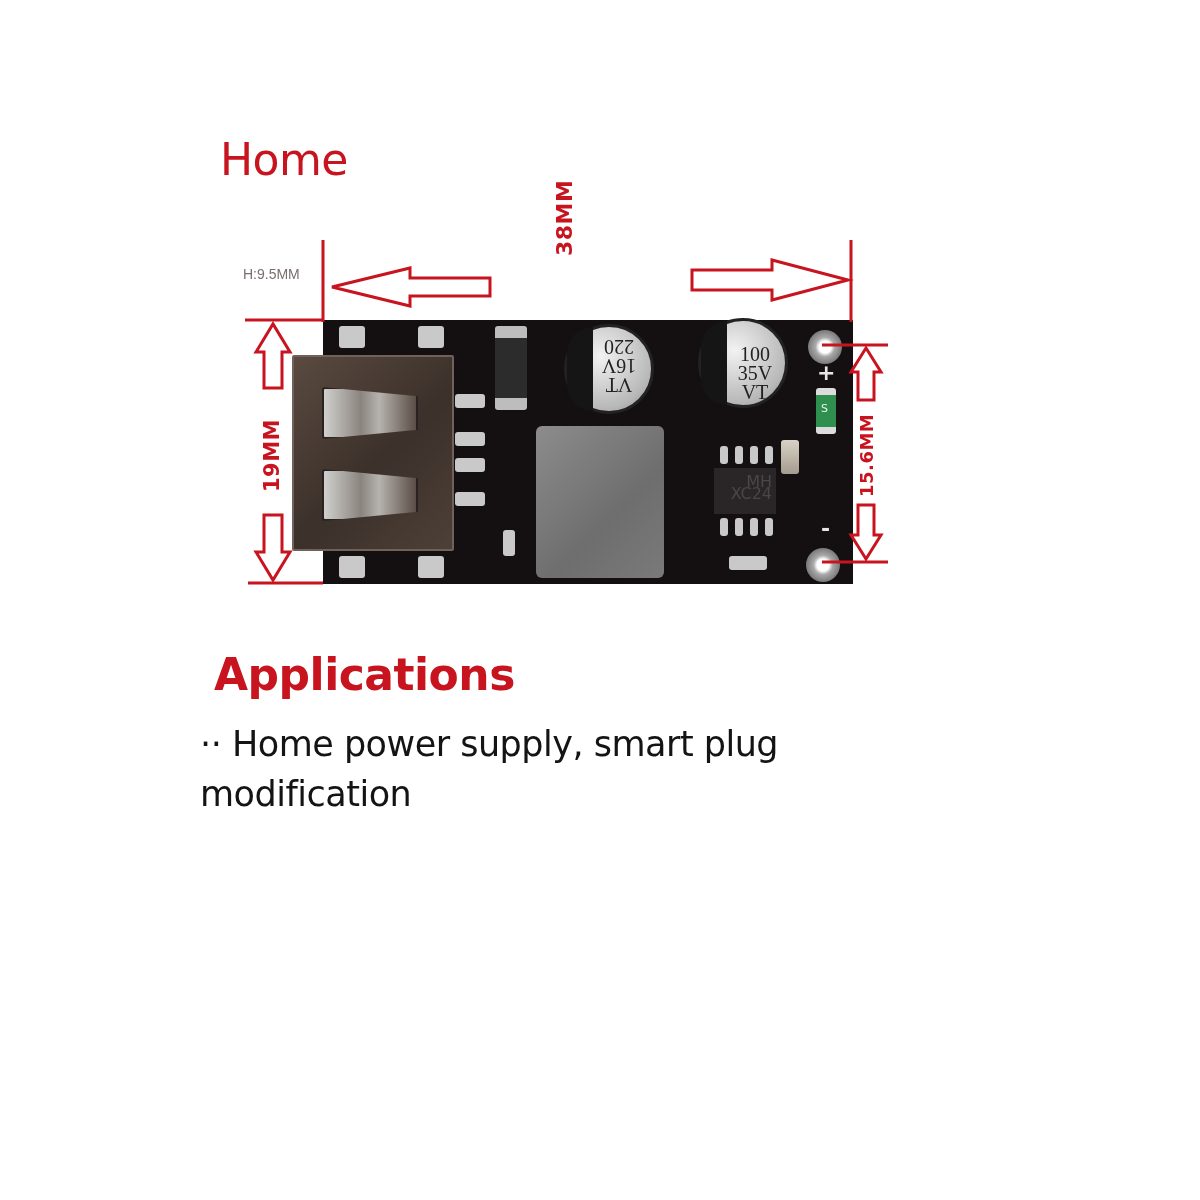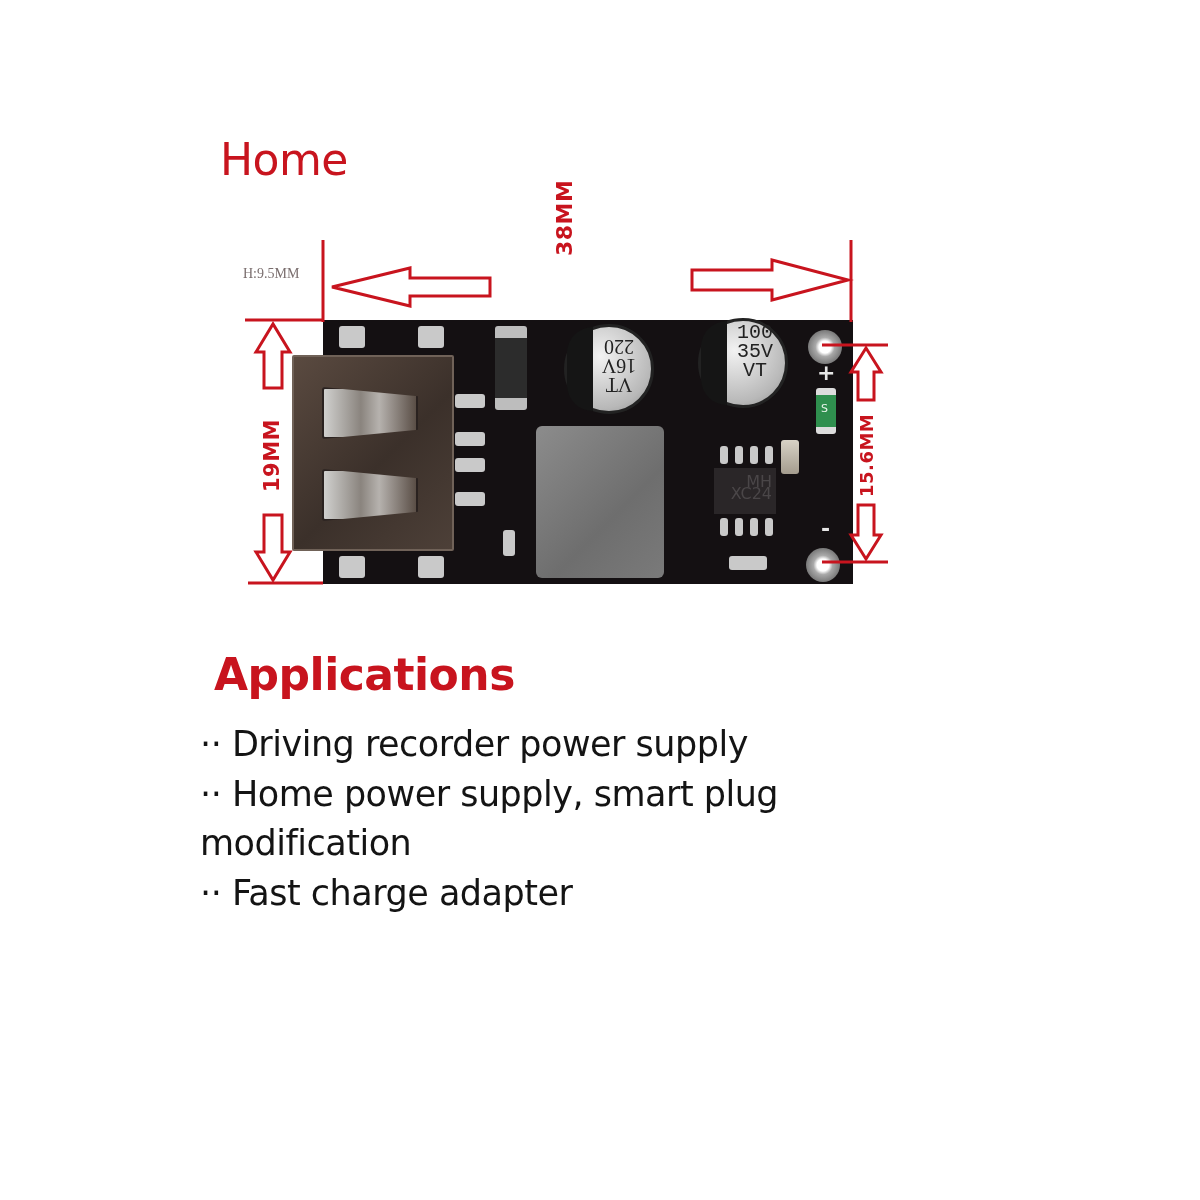--- a/index.html
+++ b/index.html
@@ -64,21 +64,21 @@
     <div class="cap-stripe" style="left:0;border-radius:42px 0 0 42px;"></div>
     <div class="cap-text" style="left:22px;top:10px;transform:rotate(180deg);">
       <div>VT</div>
       <div>16V</div>
       <div>220</div>
     </div>
   </div>
 
   <div class="cap" style="left:698px;top:318px;">
     <div class="cap-stripe" style="left:0;border-radius:42px 0 0 42px;"></div>
-    <div class="cap-text" style="left:24px;top:2px;font-family:Liberation Mono, monospace;">
+    <div class="cap-text" style="left:24px;top:24px;">
       <div>100</div>
       <div>35V</div>
       <div>VT</div>
     </div>
   </div>
 
   <div class="abs inductor"></div>
 
   <div class="abs ic">
     <div class="ic-text">
@@ -114,25 +114,23 @@
       <path d="M264 388 L264 352 L256 352 L273 324 L290 352 L282 352 L282 388 Z"></path>
       <path d="M264 515 L264 552 L256 552 L273 580 L290 552 L282 552 L282 515 Z"></path>
 
       <line x1="822" y1="345" x2="888" y2="345"></line>
       <line x1="822" y1="562" x2="888" y2="562"></line>
       <path d="M858 400 L858 372 L851 372 L866 348 L881 372 L874 372 L874 400 Z"></path>
       <path d="M858 505 L858 535 L851 535 L866 559 L881 535 L874 535 L874 505 Z"></path>
     </g>
   </svg>
 
-  <span class="abs" style="left:243px;top:266px;font-family:Liberation Serif, serif;font-size:14px;color:#7a6e6e;">H:9.5MM</span>
+  <span class="abs" style="left:243px;top:266px;font-family:Liberation Sans, sans-serif;font-size:14px;color:#7a6e6e;">H:9.5MM</span>
   <span class="abs dim-text" style="left:552px;top:256px;transform:rotate(-90deg);transform-origin:left top;font-size:22px;">38MM</span>
   <span class="abs dim-text" style="left:260px;top:492px;transform:rotate(-90deg);transform-origin:left top;font-size:21px;">19MM</span>
   <span class="abs dim-text" style="left:856px;top:497px;transform:rotate(-90deg);transform-origin:left top;font-size:18px;">15.6MM</span>
 </div>
 
 <div class="abs heading" style="left:214px;top:653px;font-weight:bold;">Applications</div>
 
 <div class="abs app-list">
-  <div class="app-item"><span>··</span> <span>Driving recorder power supply</span></div>
   <div class="app-item" style="width:640px;"><span>··</span> <span>Home power supply, smart plug modification</span></div>
-  <div class="app-item"><span>··</span> <span>Fast charge adapter</span></div>
 </div>
 
 </body></html>

